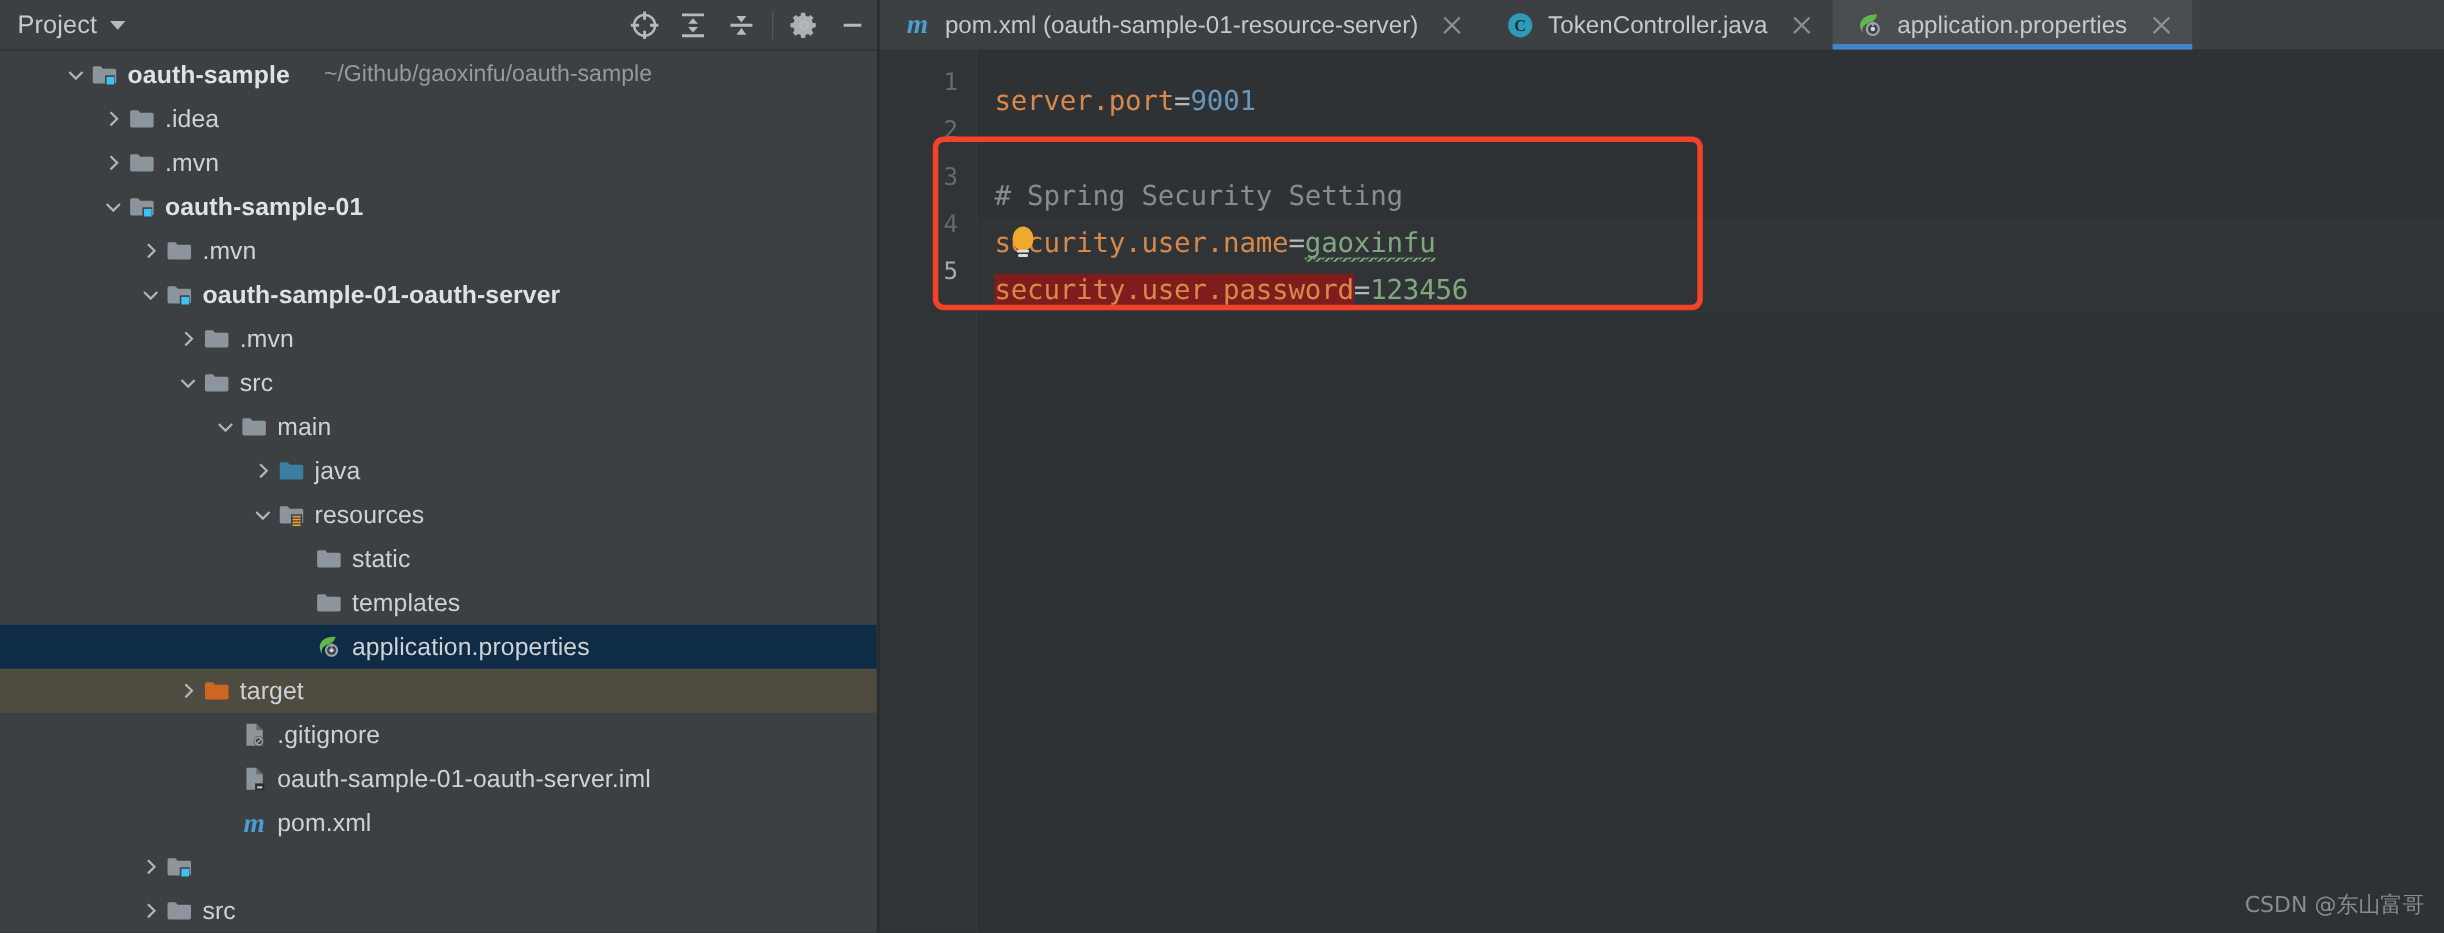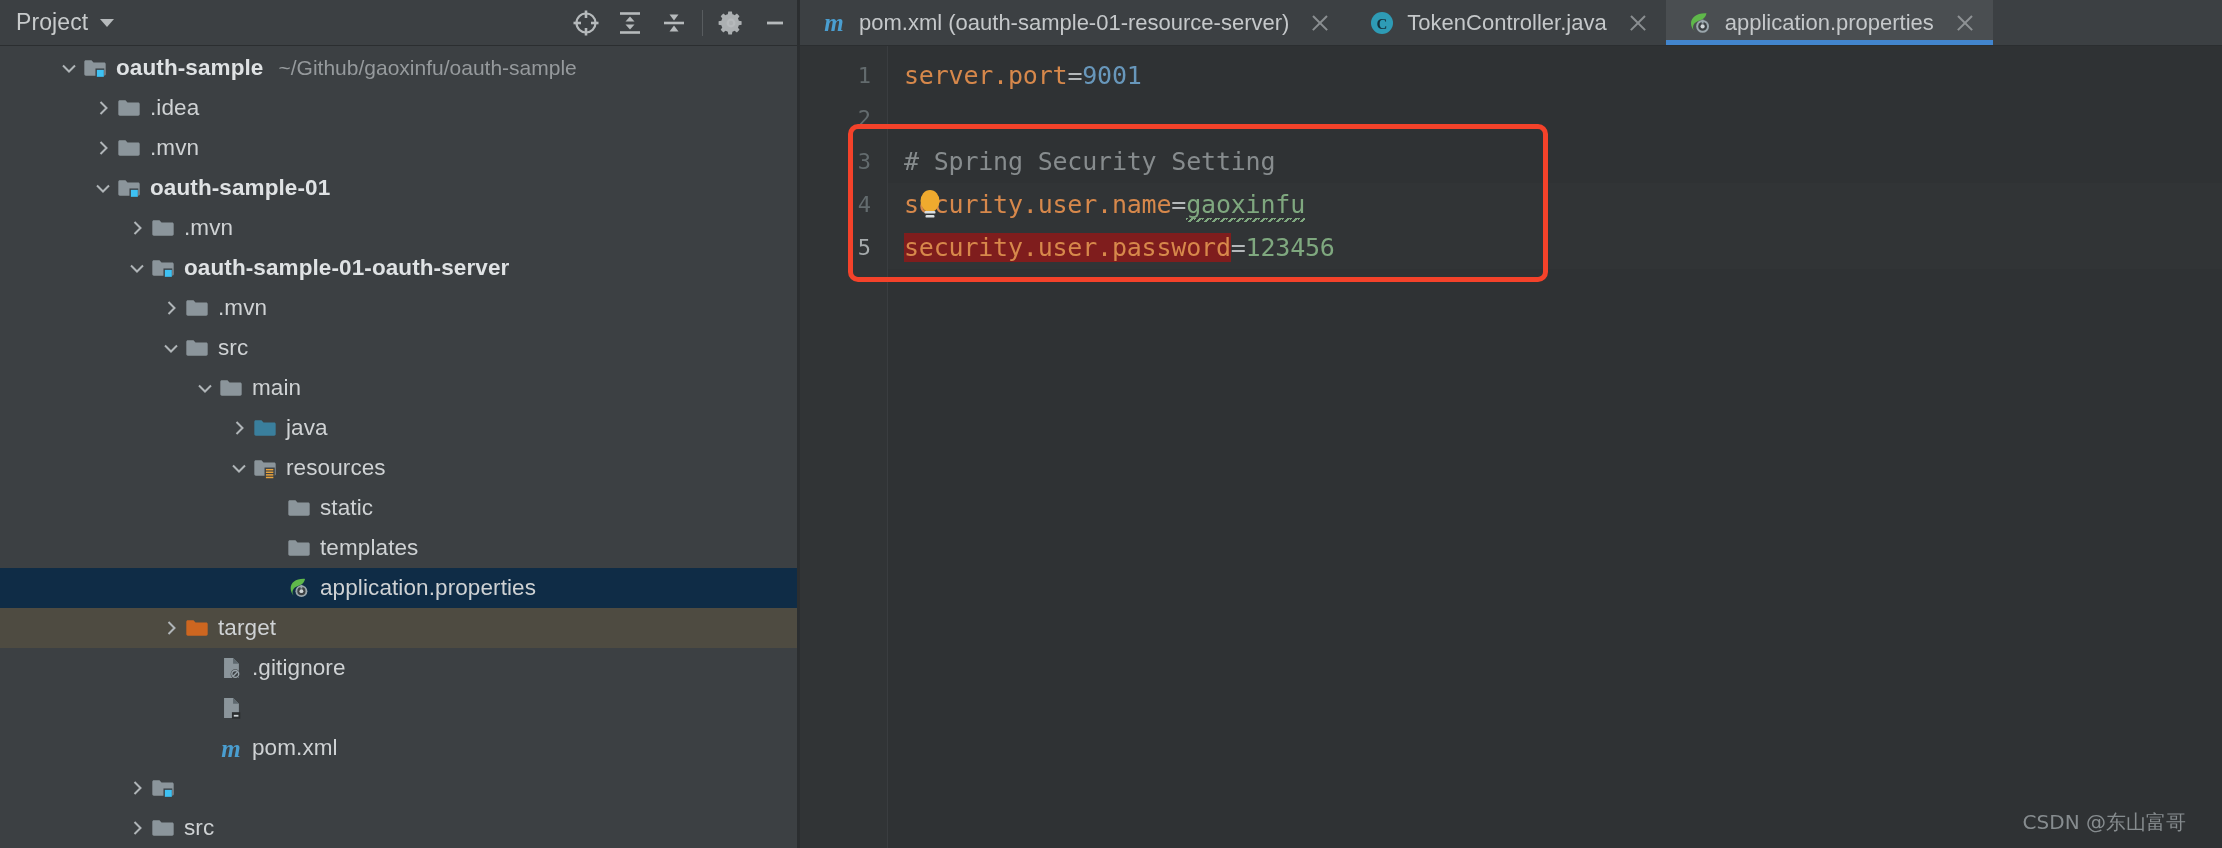--- a/index.html
+++ b/index.html
@@ -73,21 +73,21 @@
   .node-icon {
     width: 26px; height: 40px;
     display: flex; align-items: center; justify-content: center;
     flex: 0 0 26px; margin-right: 8px;
   }
   .label {
     font-size: 22.5px; color: #cfd2d4; letter-spacing: .1px;
   }
   .label.bold { font-weight: bold; color: #dfe2e4; }
   .path-hint {
-    font-size: 21px; color: #969a9d; margin-left: 15px;
+    font-size: 21px; color: #969a9d; margin-left: 31px;
   }
 
   
   #splitter {
     width: 3px; flex: 0 0 3px;
     background: #2b2e30; height: 848px;
   }
 
   
   #editor-area {
@@ -138,21 +138,21 @@
     position: relative;
   }
   .lnum {
     height: 43px; line-height: 43px;
     text-align: right; padding-right: 16px;
     color: #636b6e; font-size: 22px;
     font-family: "DejaVu Sans Mono", monospace;
   }
   .lnum.cur { color: #a6abad; }
   #codelines {
-    flex: 1 1 auto; padding-top: 8px; position: relative;
+    flex: 1 1 auto; padding-top: 24px; position: relative;
   }
   .cline {
     height: 43px; line-height: 43px;
     padding-left: 16px;
     font-family: "DejaVu Sans Mono", monospace;
     font-size: 25px; letter-spacing: -.2px;
     white-space: pre; position: relative;
   }
   .cline.hl { background: #313436; }
   .k   { color: #d7884b; }
@@ -177,21 +177,21 @@
   
   #redbox {
     position: absolute;
     border: 5px solid #f4422a;
     border-radius: 10px;
     pointer-events: none;
   }
 
   
   #watermark {
-    position: absolute; right: 36px; bottom: 12px;
+    position: absolute; right: 18px; bottom: 12px;
     color: #9aa0a3; font-size: 20px; opacity: .82;
     font-family: "DejaVu Sans", sans-serif;
   }
 </style>
 </head>
 <body>
 
 <div id="app">
 
   <div id="panel">
@@ -479,20 +479,21 @@
           <div style="flex: 0 0 144px; height: 40px;"></div>
           <div class="twisty"></div>
           <div class="node-icon">
             <svg width="28" height="28" viewBox="0 0 28 28">
               <path fill="#8b959b" d="M6.5 3.2h9.7l6.3 6.3v15.3H6.5z"></path>
               <path fill="#5e686e" d="M16.2 3.2l6.3 6.3h-6.3z"></path>
               <rect x="15" y="18.5" width="9" height="7" fill="#2b2e30"></rect>
               <rect x="17" y="21.4" width="5" height="1.9" fill="#cfd5d8"></rect>
             </svg>
           </div>
+          <span class="label">oauth-sample-01-oauth-server.iml</span>
         </div>
         <div class="row">
           <div style="flex: 0 0 144px; height: 40px;"></div>
           <div class="twisty"></div>
           <div class="node-icon">
             <span style="font:italic bold 25px 'Liberation Serif',serif;color:#4a9ed0;line-height:1;">m</span>
           </div>
           <span class="label">pom.xml</span>
         </div>
         <div class="row">

